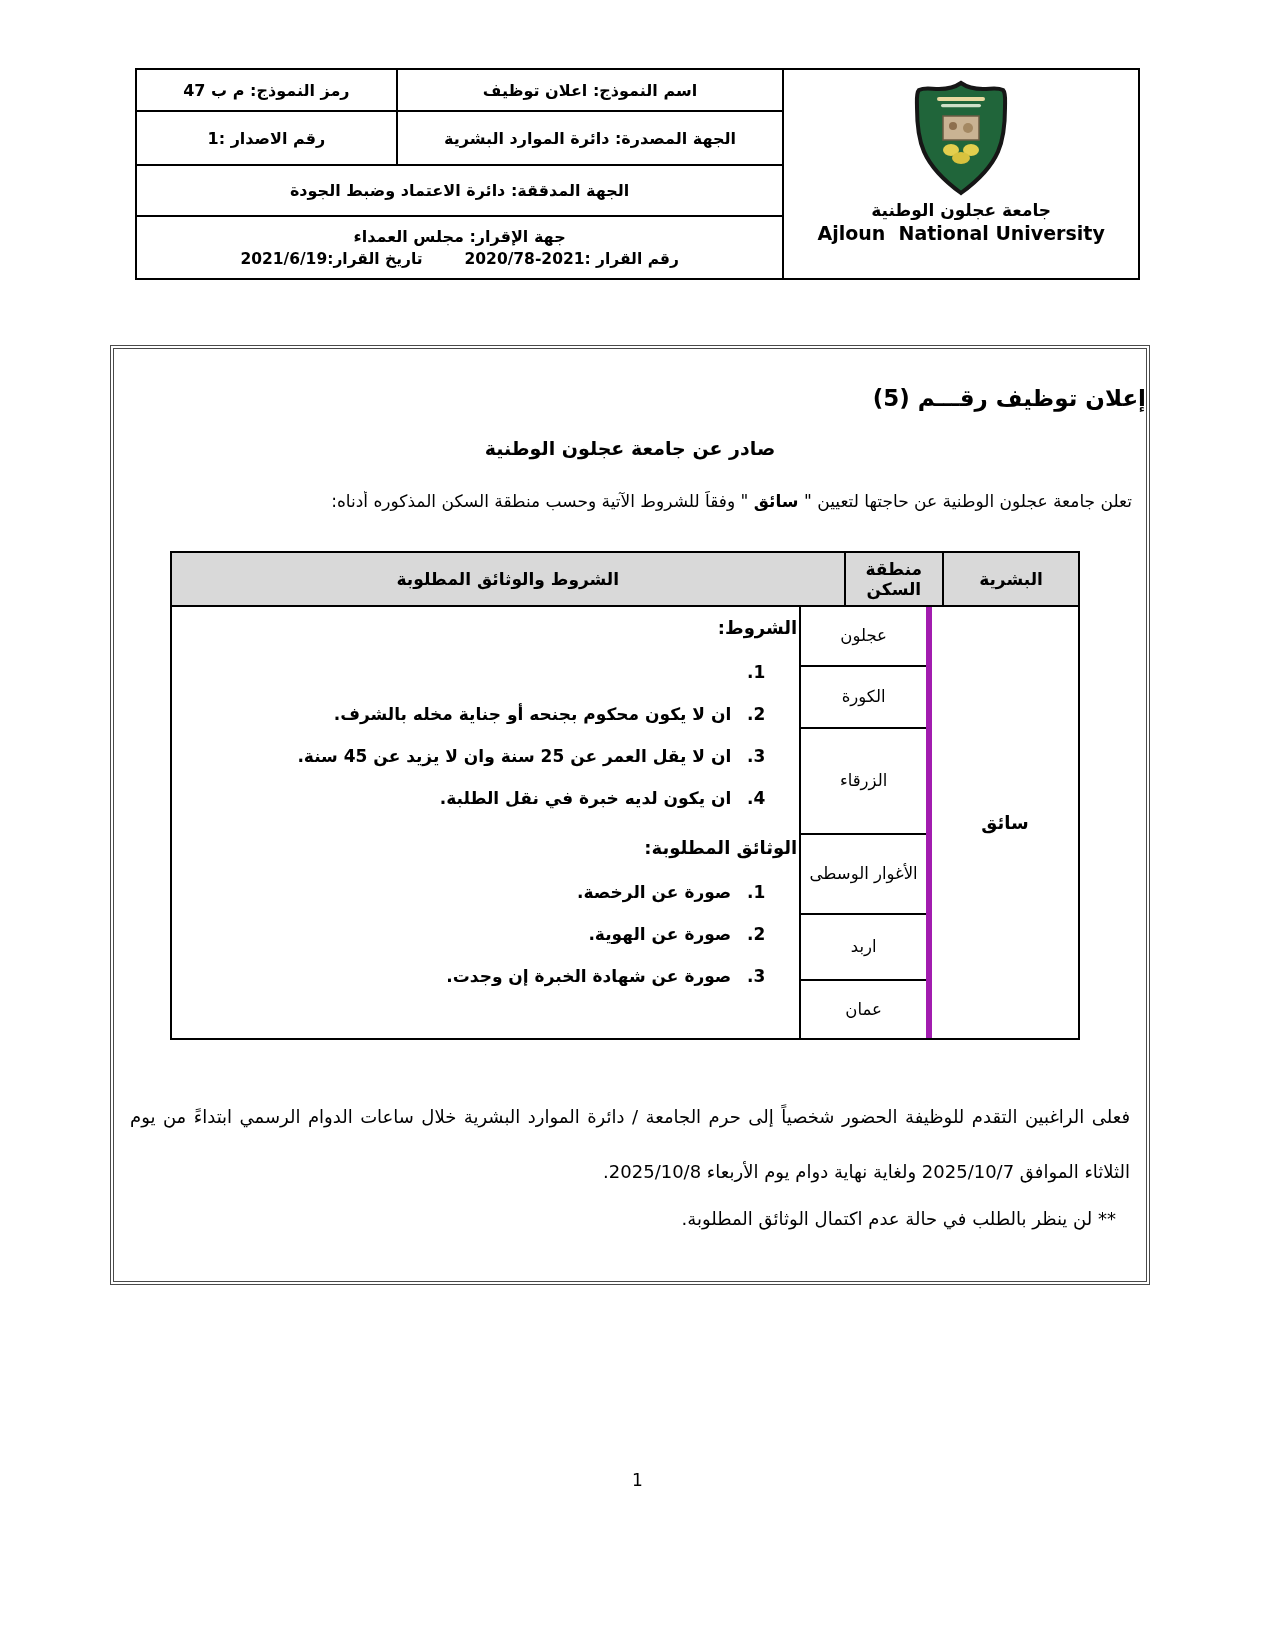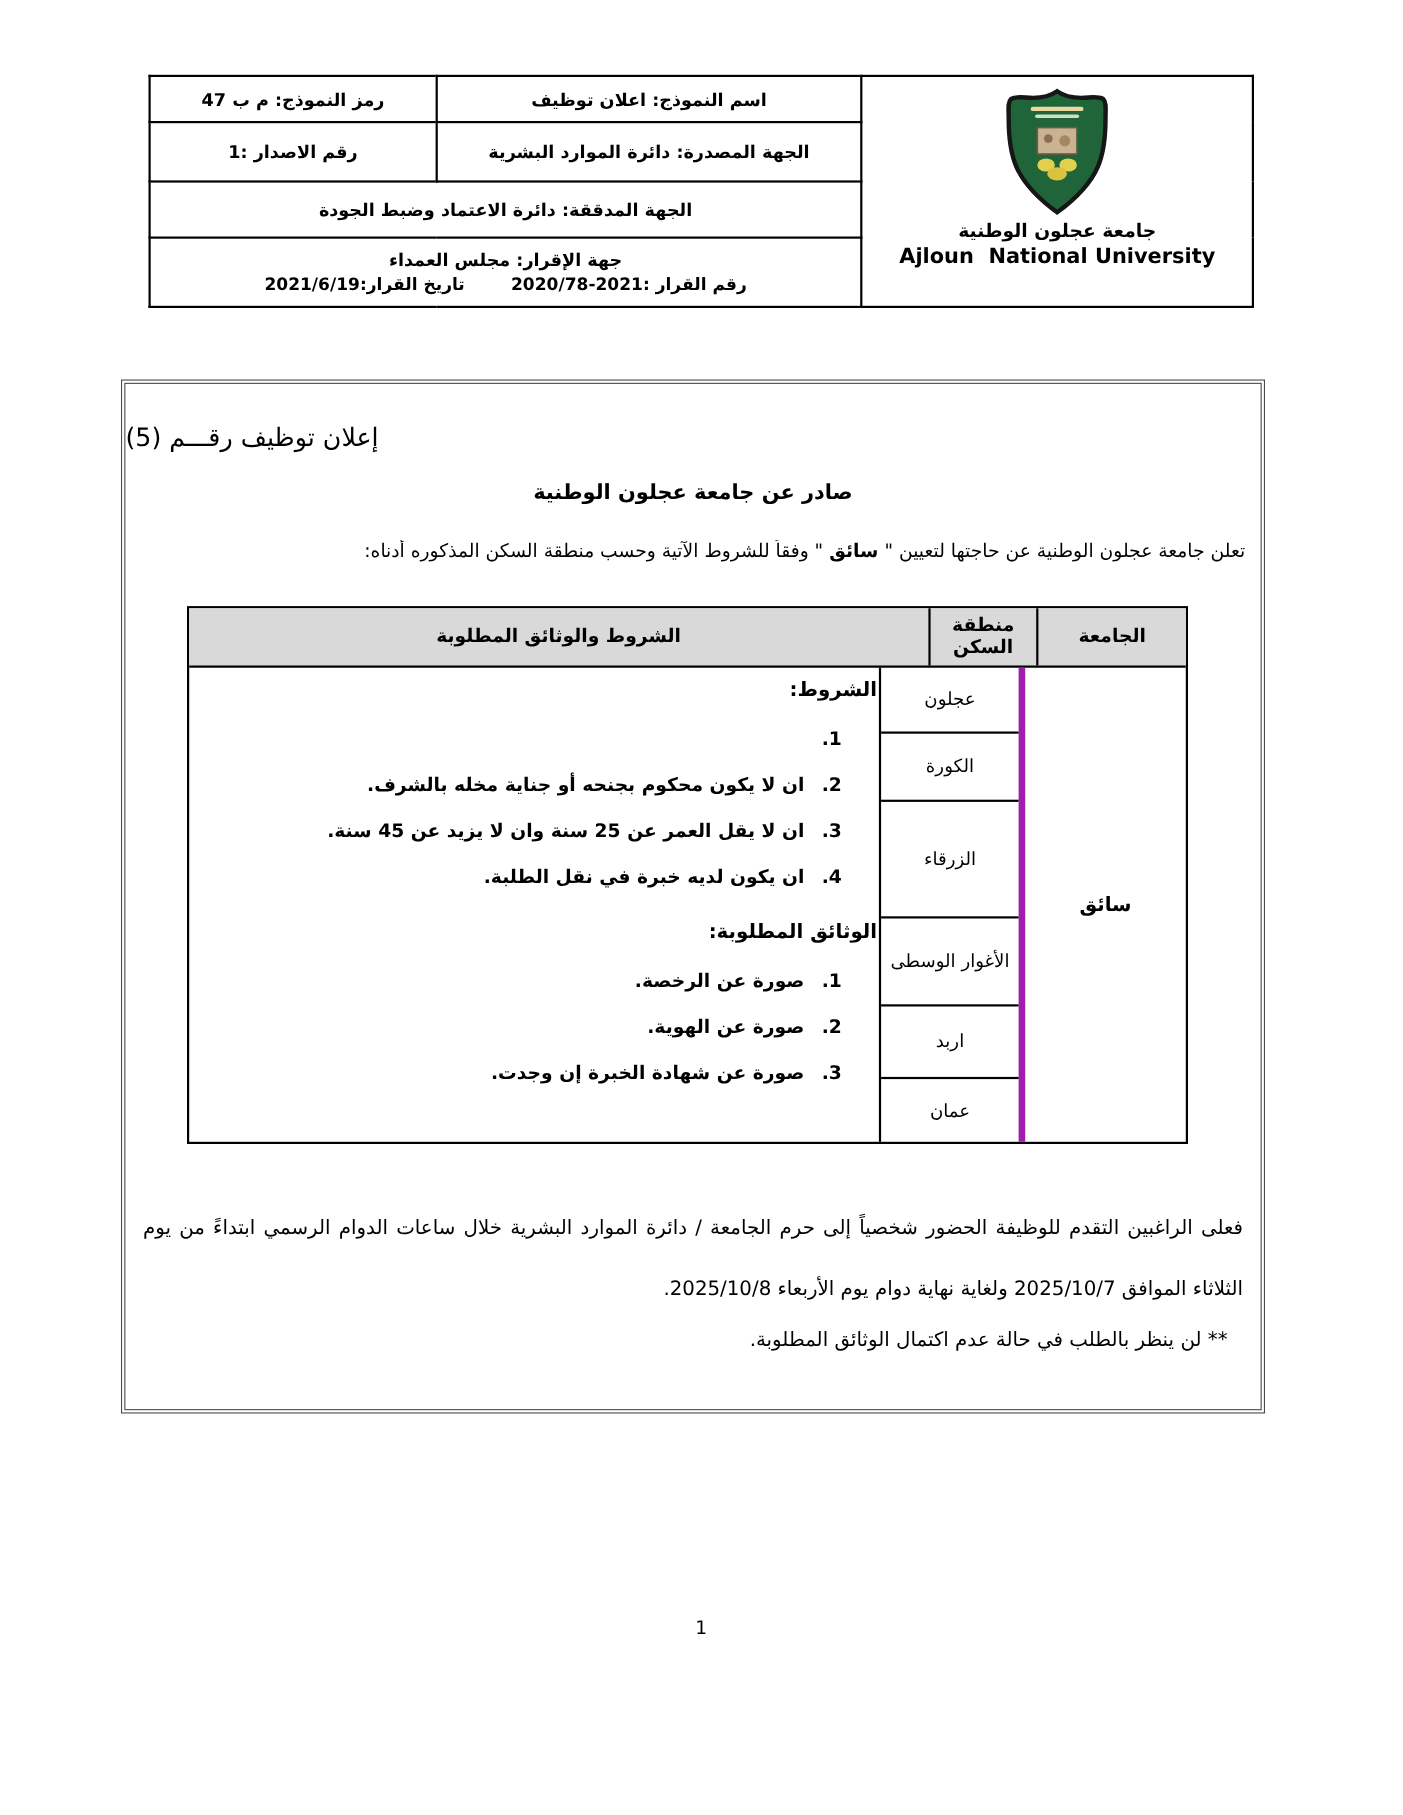--- a/index.html
+++ b/index.html
@@ -26,21 +26,21 @@
   
   .logo-box { display:flex; flex-direction:column; align-items:center; }
   .logo-ar { font-size:17px; font-weight:bold; margin-top:4px; }
   .logo-en { font-size:19px; font-weight:bold; direction:ltr; white-space:pre; margin-top:2px; }
 
   
   .main-box {
     position:absolute; top:345px; left:110px; width:1040px; height:940px;
     border:4px double #4a4a4a; background:#fff;
   }
-  .ad-title { margin-top:36px; text-align:left; font-size:23px; font-weight:normal; }
+  .ad-title { margin-top:36px; text-align:right; font-size:23px; font-weight:bold; }
   .ad-subtitle { margin-top:26px; text-align:center; font-size:19px; font-weight:bold; }
   .ad-intro { margin-top:32px; padding:0 14px; font-size:17px; white-space:nowrap; overflow:hidden; }
   .ad-intro .job-word { font-weight:bold; }
 
   
   .ad-table { width:910px; margin:40px 66px 0 auto; border:2px solid #000; }
   .ad-thead { display:flex; background:#d9d9d9; border-bottom:2px solid #000; }
   .ad-thead > div {
     display:flex; align-items:center; justify-content:center;
     font-weight:bold; font-size:17px; height:52px; text-align:center;
@@ -126,21 +126,21 @@
   </table>
 
 <div class="main-box">
   <div class="ad-title">إعلان توظيف رقـــم (5)</div>
   <div class="ad-subtitle">صادر عن جامعة عجلون الوطنية</div>
 
   <div class="ad-intro"><span>تعلن جامعة عجلون الوطنية عن حاجتها لتعيين " </span><span class="job-word">سائق</span><span> " وفقاً للشروط الآتية وحسب منطقة السكن المذكوره أدناه:</span></div>
 
   <div class="ad-table">
     <div class="ad-thead">
-      <div class="th-job">الجامعة</div>
+      <div class="th-job">البشرية</div>
       <div class="th-region">منطقة السكن</div>
       <div class="th-cond">الشروط والوثائق المطلوبة</div>
     </div>
     <div class="ad-body">
       <div class="job-col">سائق</div>
       <div class="regions-col">
 
           <div>
             <span>عجلون</span>
           </div>

